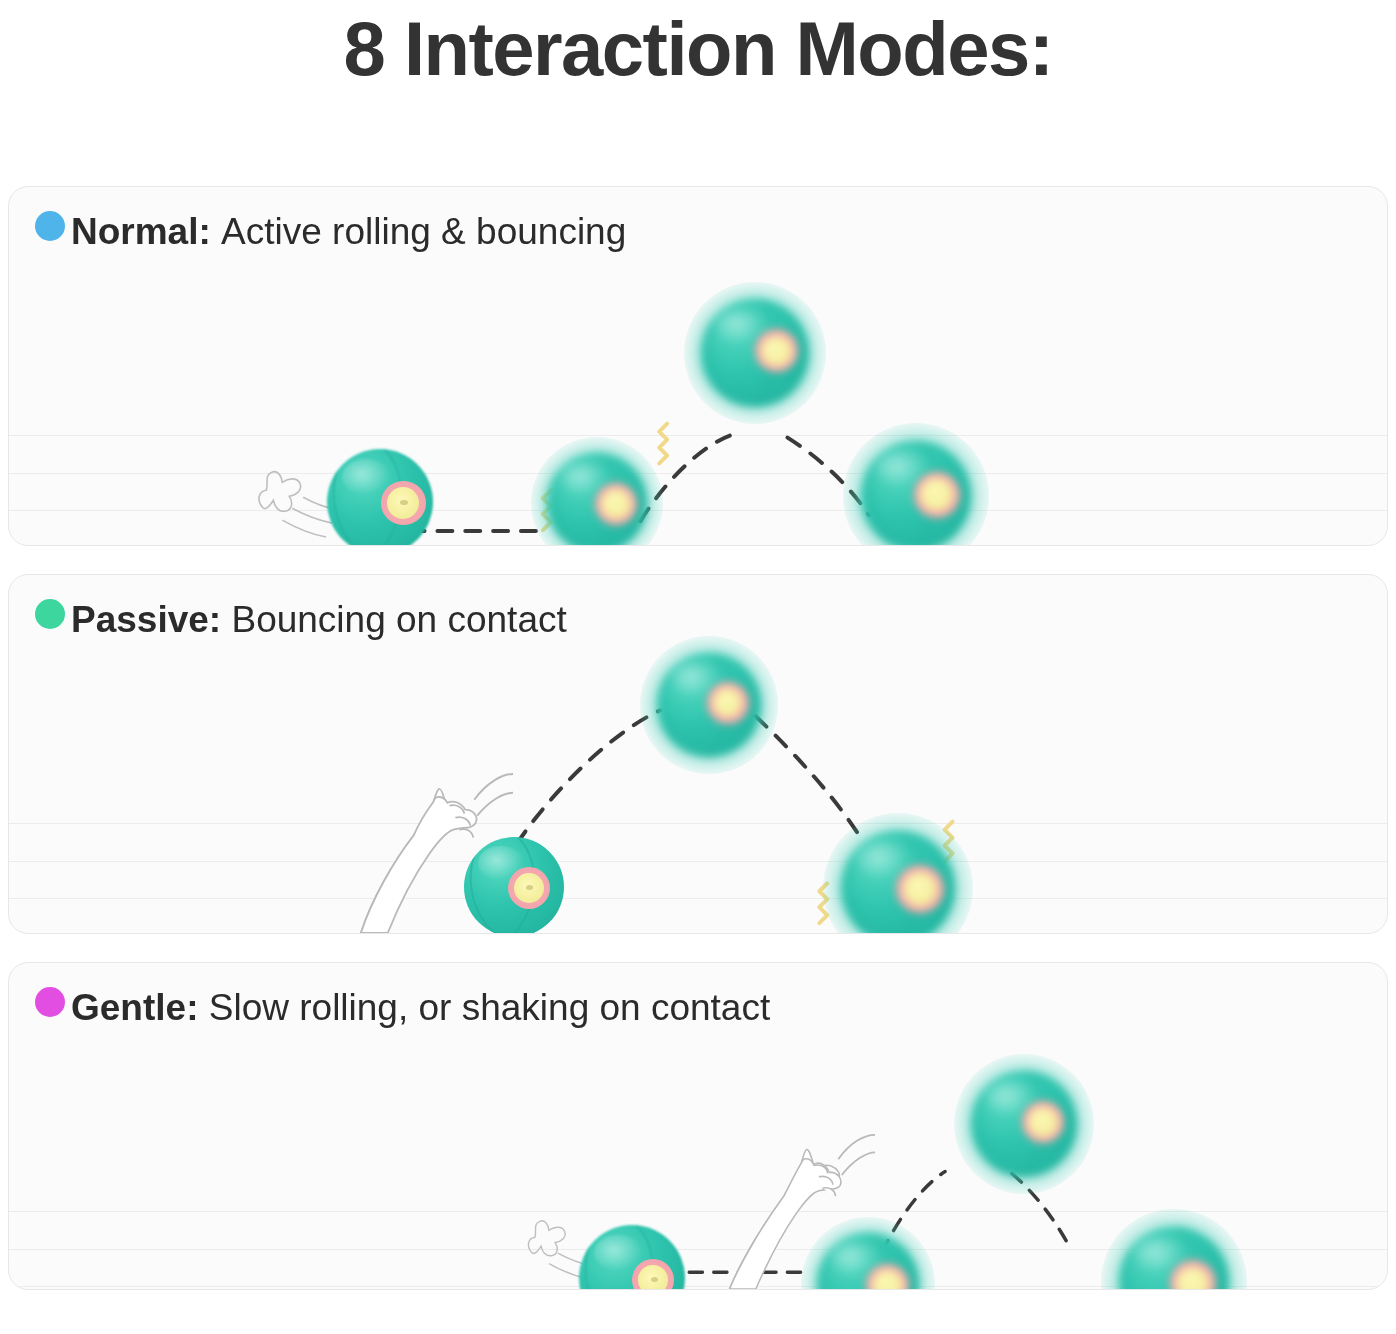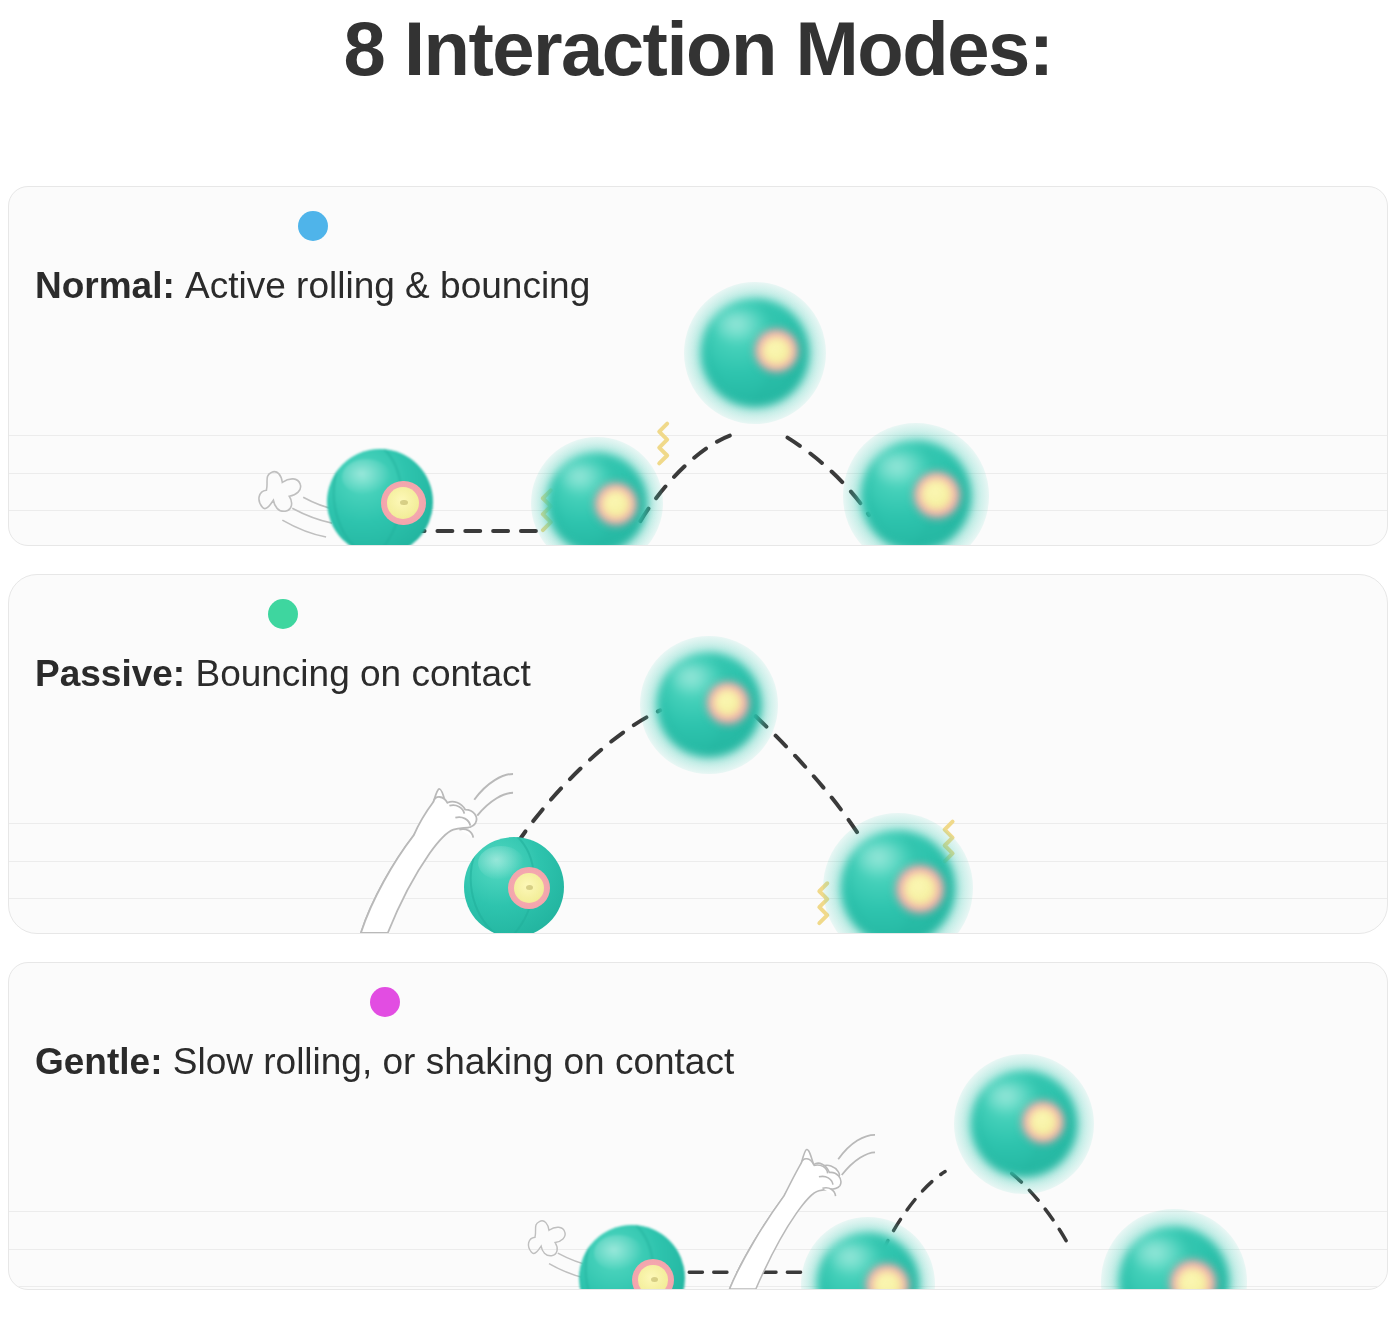--- a/index.html
+++ b/index.html
@@ -28,33 +28,32 @@
   .card{
     position:absolute;
     left:8px;width:1380px;
     box-sizing:border-box;
     background:#fbfbfb;
     border:1px solid #e7e7e7;
     border-radius:20px;
     overflow:hidden;
   }
   #card-normal{top:186px;height:360px;}
-  #card-passive{top:574px;height:360px;border-radius:29px;}
+  #card-passive{top:574px;height:360px;}
   #card-gentle{top:962px;height:328px;}
 
   
   .rules{position:absolute;left:0;top:0;width:100%;height:100%;pointer-events:none;}
   .rule{position:absolute;left:0;width:100%;height:1px;background:#ececec;}
 
   
   .card-head{
     position:absolute;left:26px;top:24px;
-    display:flex;align-items:center;gap:24px;
+    display:flex;align-items:flex-start;gap:6px;
     z-index:6;
-    flex-direction:column;
   }
   .dot{width:30px;height:30px;border-radius:50%;flex:0 0 auto;}
   .dot-normal{background:#4fb4ea;}
   .dot-passive{background:#3ed69f;}
   .dot-gentle{background:#e24de2;}
   .head-text{
     font-size:37px;line-height:42px;color:#2b2b2b;white-space:nowrap;
   }
   .head-text .mode{font-weight:700;}
   .head-text .desc{font-weight:400;}

